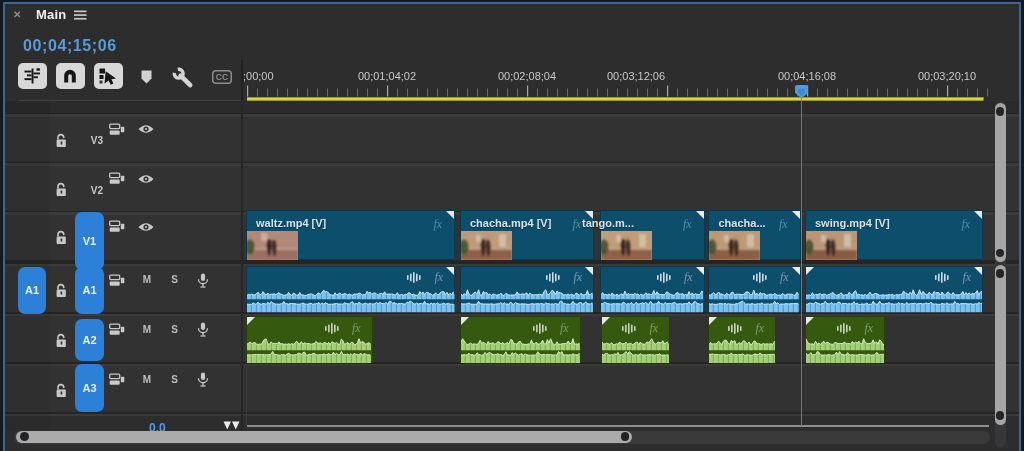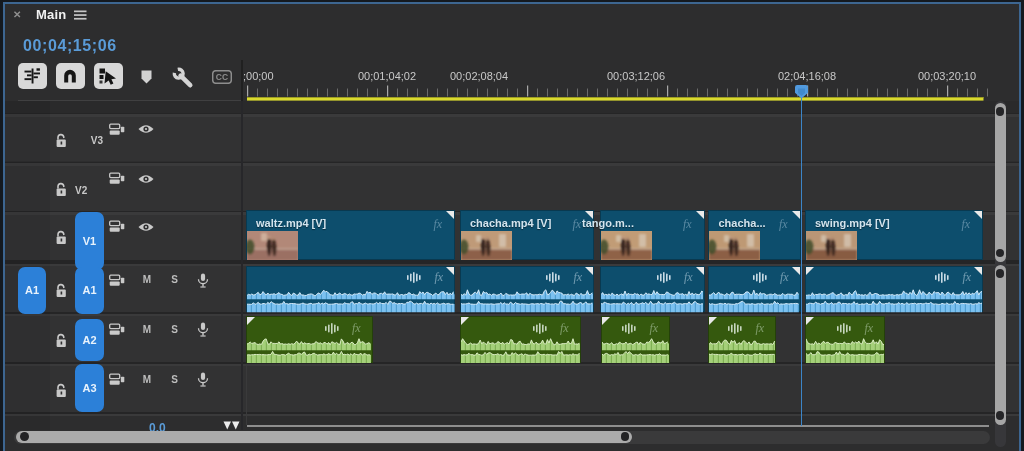--- a/index.html
+++ b/index.html
@@ -90,23 +90,23 @@
 <div class="abs" style="left:5px;top:313.9px;width:1014px;height:2.5px;background:#3a3a3b"></div>
 <div class="abs" style="left:5px;top:362.3px;width:1014px;height:1.6px;background:#252526"></div>
 <div class="abs" style="left:5px;top:363.9px;width:1014px;height:2.5px;background:#3a3a3b"></div>
 <div class="abs" style="left:5px;top:412.3px;width:1014px;height:1.6px;background:#252526"></div>
 <div class="abs" style="left:5px;top:413.9px;width:1014px;height:2.5px;background:#3a3a3b"></div>
 <div class="abs" style="left:5px;top:416.4px;width:1014px;height:31px;background:#2d2d2e"></div>
 <div class="abs" style="left:241px;top:101px;width:1.5px;height:329px;background:#27272a"></div>
 <div class="abs" style="left:5px;top:101px;width:45px;height:329px;background:rgba(0,0,0,0.055)"></div>
 <div class="abs" style="left:243px;top:70px;font:11px 'Liberation Sans',sans-serif;color:#c9c9c9">;00;00</div>
 <div class="abs" style="left:327px;top:70px;width:120px;text-align:center;font:11px 'Liberation Sans',sans-serif;color:#c9c9c9">00;01;04;02</div>
-<div class="abs" style="left:450px;top:70px;width:120px;text-align:left;font:11px 'Liberation Sans',sans-serif;color:#c9c9c9">00;02;08;04</div>
+<div class="abs" style="left:467px;top:70px;width:120px;text-align:center;font:11px 'Liberation Sans',sans-serif;color:#c9c9c9">00;02;08;04</div>
 <div class="abs" style="left:607px;top:70px;width:120px;text-align:left;font:11px 'Liberation Sans',sans-serif;color:#c9c9c9">00;03;12;06</div>
-<div class="abs" style="left:747px;top:70px;width:120px;text-align:center;font:11px 'Liberation Sans',sans-serif;color:#c9c9c9">02;04;16;08</div>
+<div class="abs" style="left:747px;top:70px;width:120px;text-align:center;font:11px 'Liberation Sans',sans-serif;color:#c9c9c9">00;04;16;08</div>
 <div class="abs" style="left:887px;top:70px;width:120px;text-align:center;font:11px 'Liberation Sans',sans-serif;color:#c9c9c9">00;03;20;10</div>
 <svg class="abs" style="left:242px;top:60px" width="779" height="43" viewBox="0 0 779 43">
       <rect x="5.0" y="25.5" width="1.2" height="11" fill="#a8a8a8"></rect>
       <rect x="15.0" y="28.5" width="1" height="8" fill="#6b6b6b"></rect>
       <rect x="25.0" y="28.5" width="1" height="8" fill="#6b6b6b"></rect>
       <rect x="35.0" y="28.5" width="1" height="8" fill="#6b6b6b"></rect>
       <rect x="45.0" y="28.5" width="1" height="8" fill="#6b6b6b"></rect>
       <rect x="55.0" y="28.5" width="1" height="8" fill="#6b6b6b"></rect>
       <rect x="65.0" y="28.5" width="1" height="8" fill="#6b6b6b"></rect>
       <rect x="75.0" y="28.5" width="1" height="8" fill="#6b6b6b"></rect>
@@ -194,21 +194,21 @@
 <svg class="abs" style="left:137.5px;top:124.2px" width="16" height="10" viewBox="0 0 16 10">
       <path d="M0.5 5 Q8 -2.6 15.5 5 Q8 12.6 0.5 5 z" fill="#c9c9c9"></path>
       <circle cx="8" cy="5" r="2.6" fill="#2e2e2f"></circle>
       <circle cx="8" cy="5" r="1.1" fill="#c9c9c9"></circle>
     </svg>
 <svg class="abs" style="left:55.0px;top:182.0px" width="14" height="15" viewBox="0 0 14 15">
       <path d="M3.0 6.5 V4.3 a2.9 2.9 0 0 1 5.7 -0.5 l0.2 1.2" fill="none" stroke="#c9c9c9" stroke-width="1.6"></path>
       <rect x="1.6" y="6.5" width="9.2" height="7.4" rx="1" fill="#c9c9c9"></rect>
       <rect x="5.6" y="8.5" width="1.6" height="3" fill="#2e2e2f"></rect>
     </svg>
-<div class="abs" style="left:75px;top:184.5px;width:28px;text-align:left;font:bold 10px 'Liberation Sans',sans-serif;color:#c9c9c9">V2</div>
+<div class="abs" style="left:75px;top:184.5px;width:28px;text-align:right;font:bold 10px 'Liberation Sans',sans-serif;color:#c9c9c9">V2</div>
 <svg class="abs" style="left:109.0px;top:172.0px" width="16" height="13" viewBox="0 0 16 13">
       <rect x="0.7" y="1.2" width="10" height="4.4" rx="1" fill="none" stroke="#c9c9c9" stroke-width="1.3"></rect>
       <rect x="0.7" y="7.4" width="10" height="4.4" rx="1" fill="#c9c9c9"></rect>
       <rect x="11.8" y="3.8" width="3.5" height="5.4" rx="0.8" fill="#c9c9c9"></rect>
     </svg>
 <svg class="abs" style="left:137.5px;top:173.5px" width="16" height="10" viewBox="0 0 16 10">
       <path d="M0.5 5 Q8 -2.6 15.5 5 Q8 12.6 0.5 5 z" fill="#c9c9c9"></path>
       <circle cx="8" cy="5" r="2.6" fill="#2e2e2f"></circle>
       <circle cx="8" cy="5" r="1.1" fill="#c9c9c9"></circle>
     </svg>

